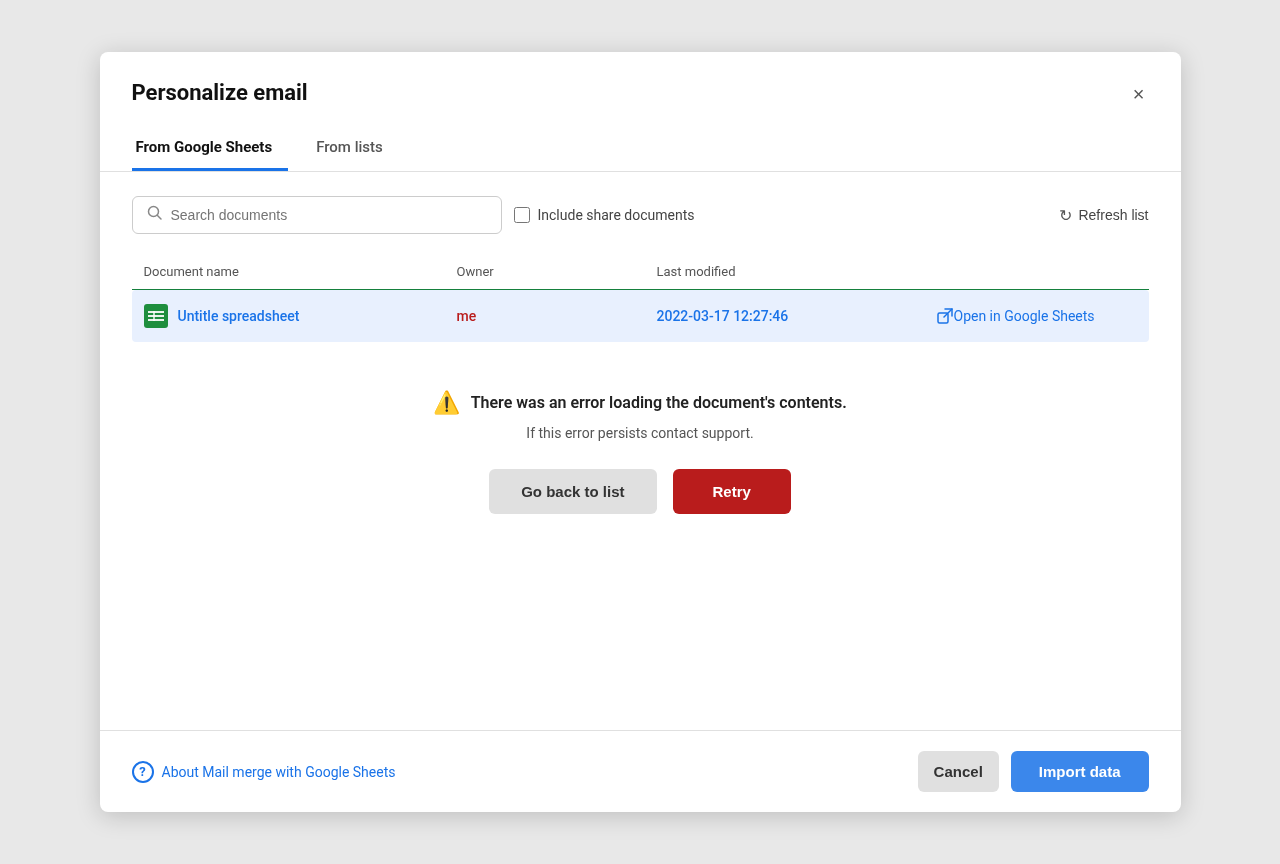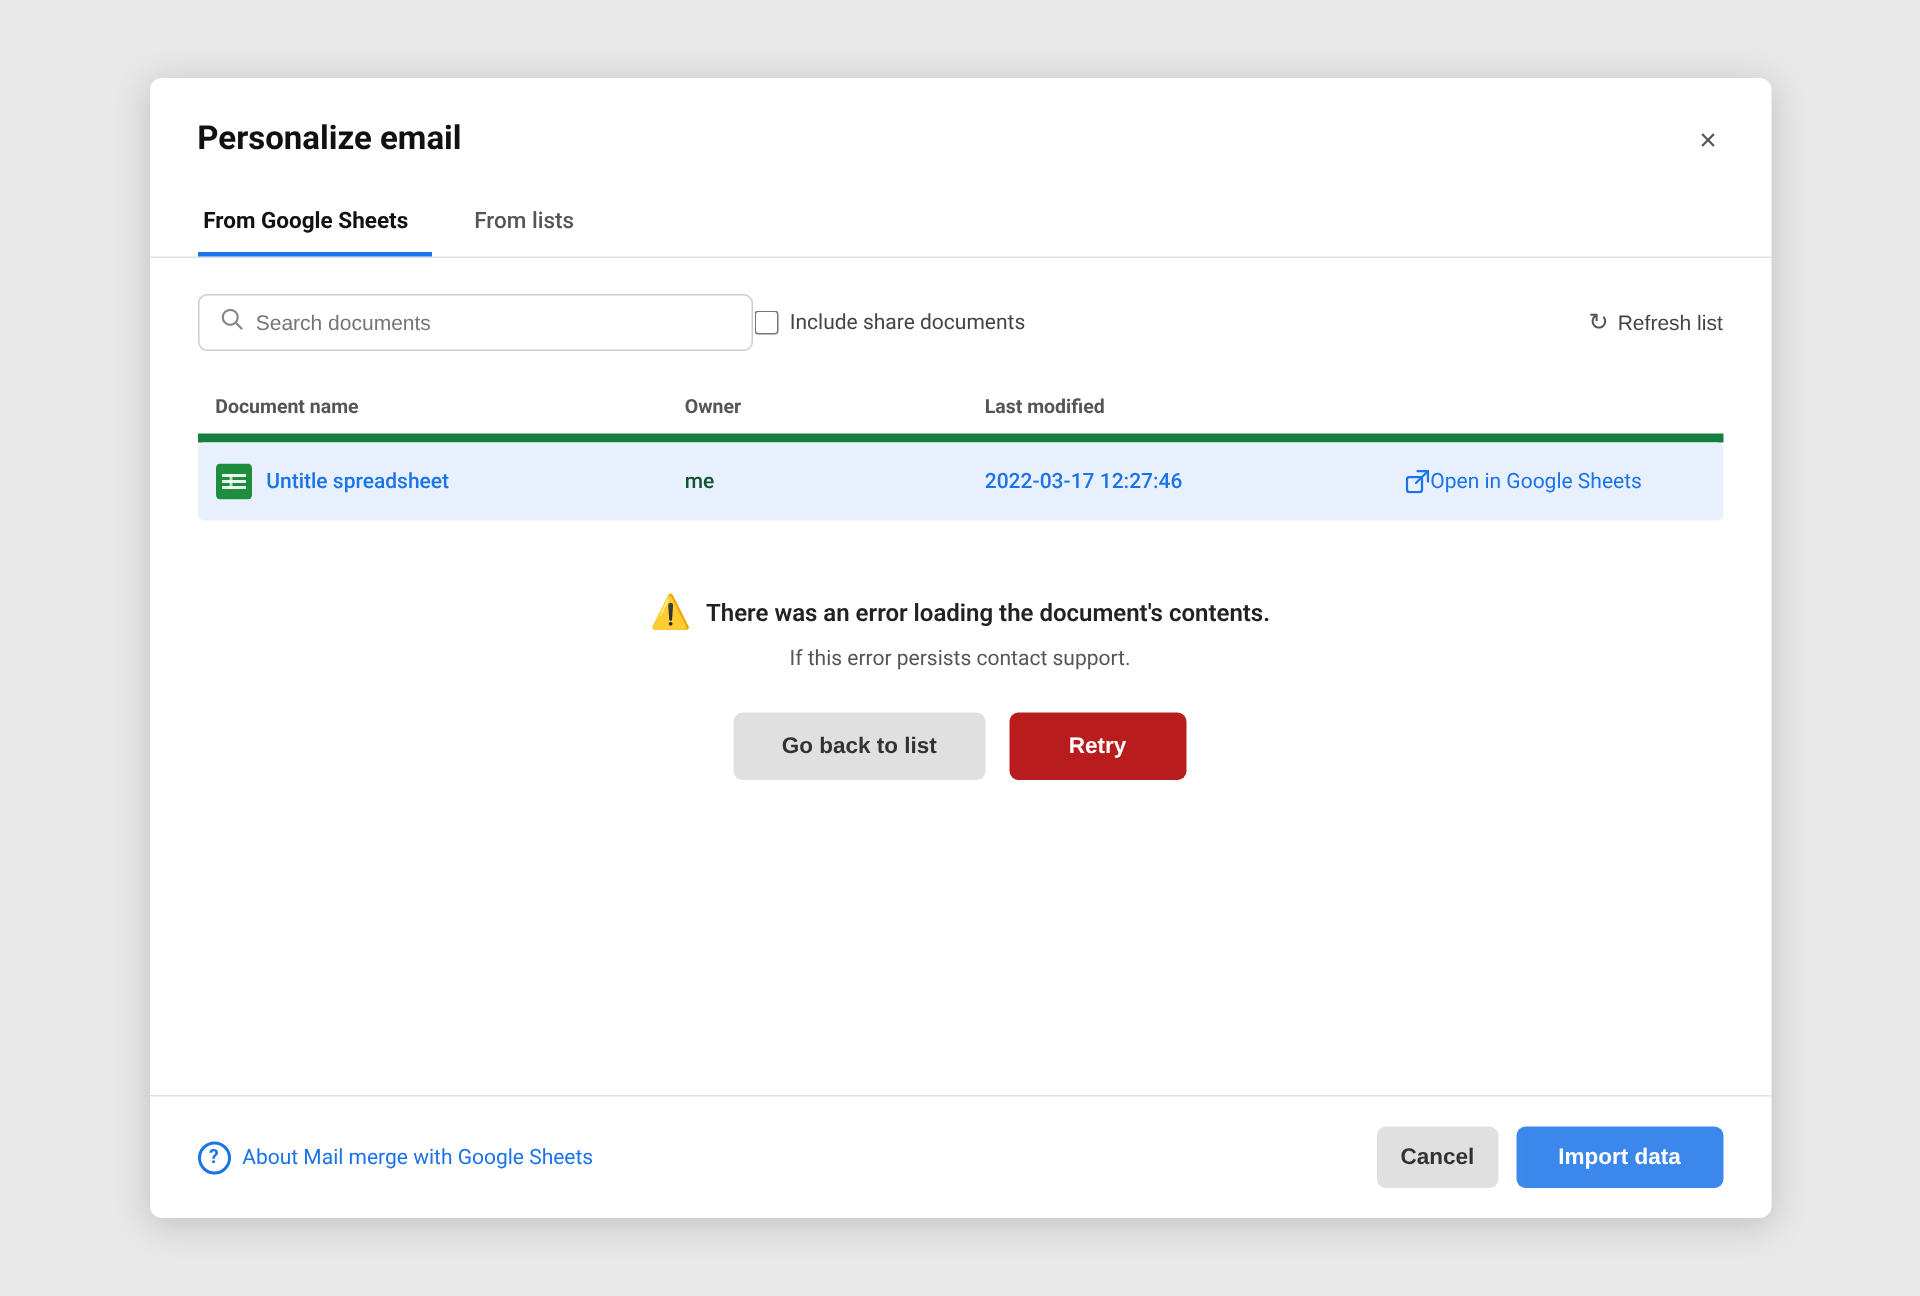--- a/index.html
+++ b/index.html
@@ -65,21 +65,21 @@
       font-weight: 700;
       border-bottom: 3px solid #1a73e8;
     }
     .dialog-body {
       flex: 1;
       padding: 24px 32px 0 32px;
     }
     .toolbar {
       display: flex;
       align-items: center;
-      gap: 1px;
+      gap: 12px;
       margin-bottom: 20px;
     }
     .search-box {
       display: flex;
       align-items: center;
       border: 1px solid #ccc;
       border-radius: 6px;
       padding: 8px 14px;
       width: 370px;
       background: #fff;
@@ -124,23 +124,23 @@
     }
     .refresh-icon {
       font-size: 16px;
       color: #555;
     }
     .table-header {
       display: grid;
       grid-template-columns: 1fr 200px 280px 200px;
       padding: 10px 12px;
       font-size: 13px;
-      font-weight: 700;
-      color: #555;
-      border-bottom: 6px solid #15803d;
+      font-weight: 400;
+      color: #555;
+      border-bottom: 1px solid #15803d;
     }
     .table-row {
       display: grid;
       grid-template-columns: 1fr 200px 280px 200px;
       padding: 14px 12px;
       align-items: center;
       background: #e8f0fe;
       border-radius: 4px;
     }
     .doc-name-cell {
@@ -153,21 +153,21 @@
       height: 24px;
       flex-shrink: 0;
     }
     .doc-name-text {
       font-size: 14px;
       color: #1a73e8;
       font-weight: 500;
     }
     .owner-cell {
       font-size: 14px;
-      color: #14532d;
+      color: #b91c1c;
       font-weight: 500;
     }
     .modified-cell {
       font-size: 14px;
       color: #1a73e8;
       font-weight: 500;
     }
     .open-link {
       display: flex;
       align-items: center;

